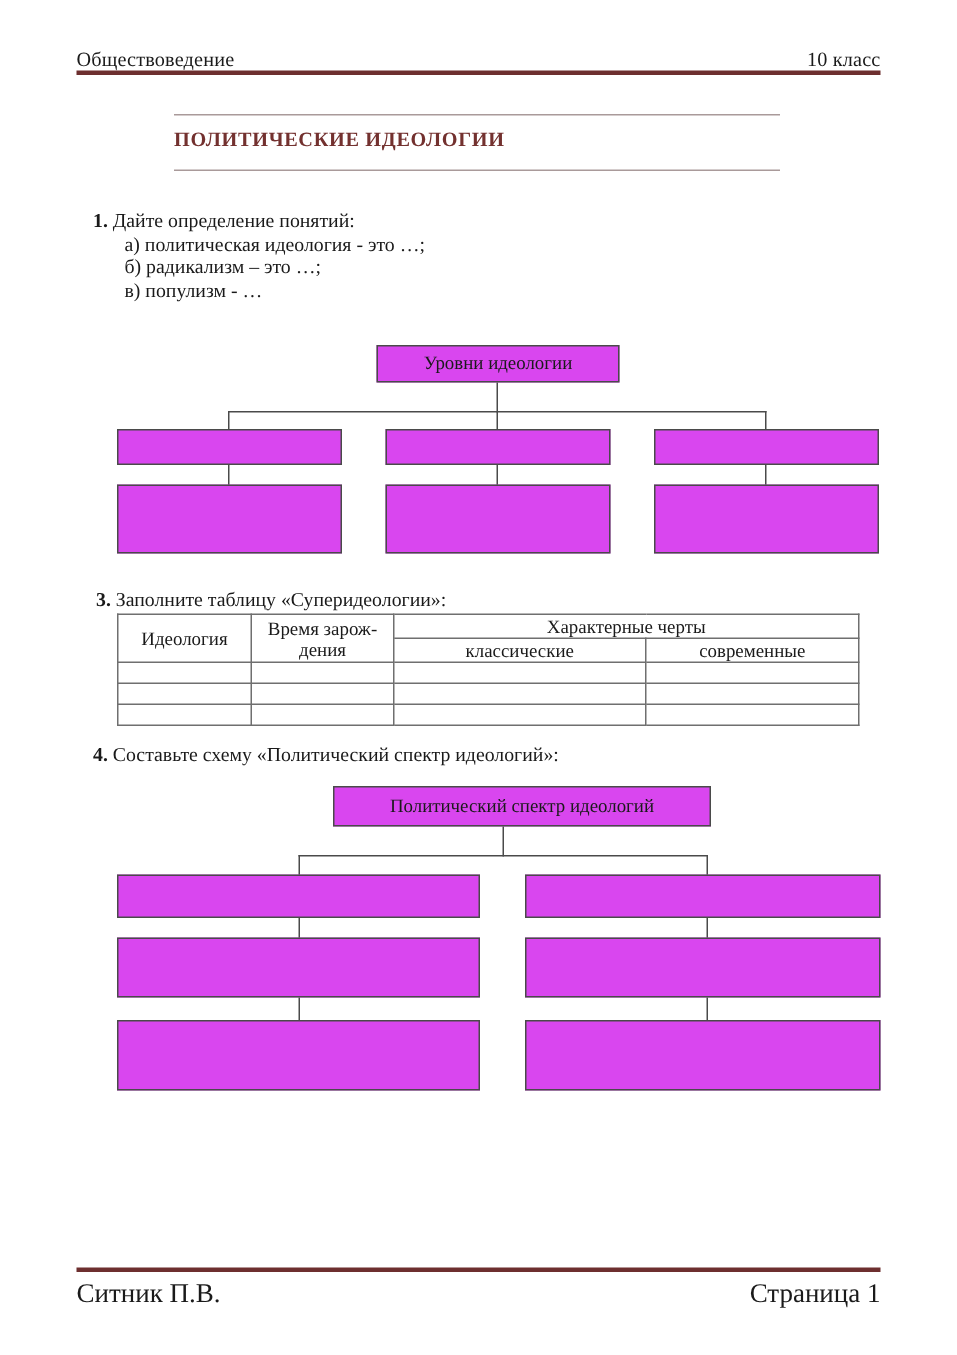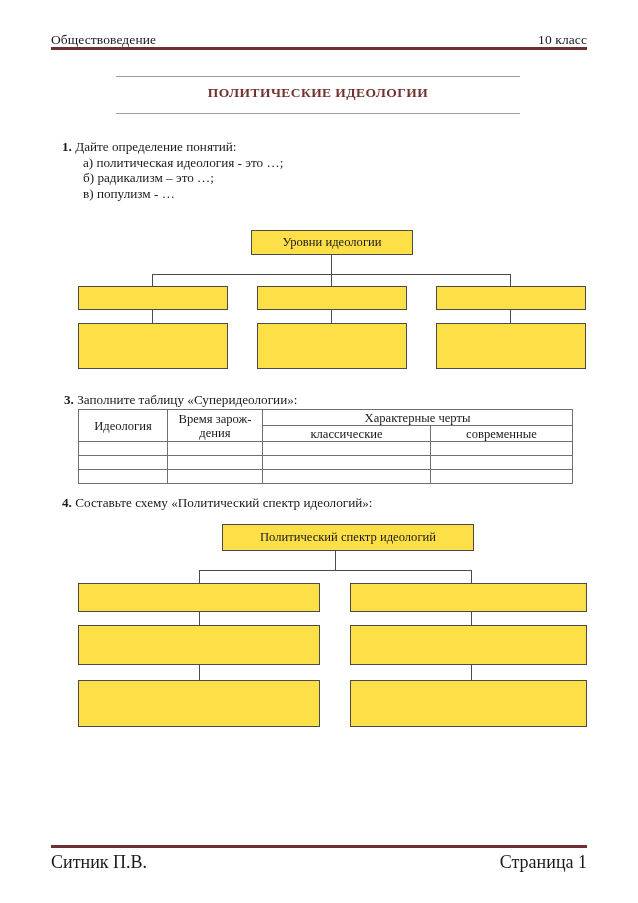--- a/index.html
+++ b/index.html
@@ -52,21 +52,21 @@
     background: #a99a9a;
   }
   .title-rule.top { top: 76px; }
   .title-rule.bottom { top: 113px; }
 
   .doc-title {
     position: absolute;
     left: 116px;
     top: 85px;
     width: 404px;
-    text-align: center;
+    text-align: left;
     font-size: 13.5px;
     font-weight: bold;
     color: #73312f;
     letter-spacing: .45px;
   }
 
   
   .q {
     position: absolute;
     font-size: 13.2px;
@@ -77,21 +77,21 @@
   .q .sub {
     display: block;
     padding-left: 21px;
   }
 
   
   .box {
     position: absolute;
     box-sizing: border-box;
     border: 1.4px solid #4a4a4a;
-    background: #fde047;
+    background: #d946ef;
     display: flex;
     align-items: center;
     justify-content: center;
     font-size: 12.6px;
     color: #1a1a1a;
   }
   .vline {
     position: absolute;
     width: 1.4px;
     background: #4a4a4a;

